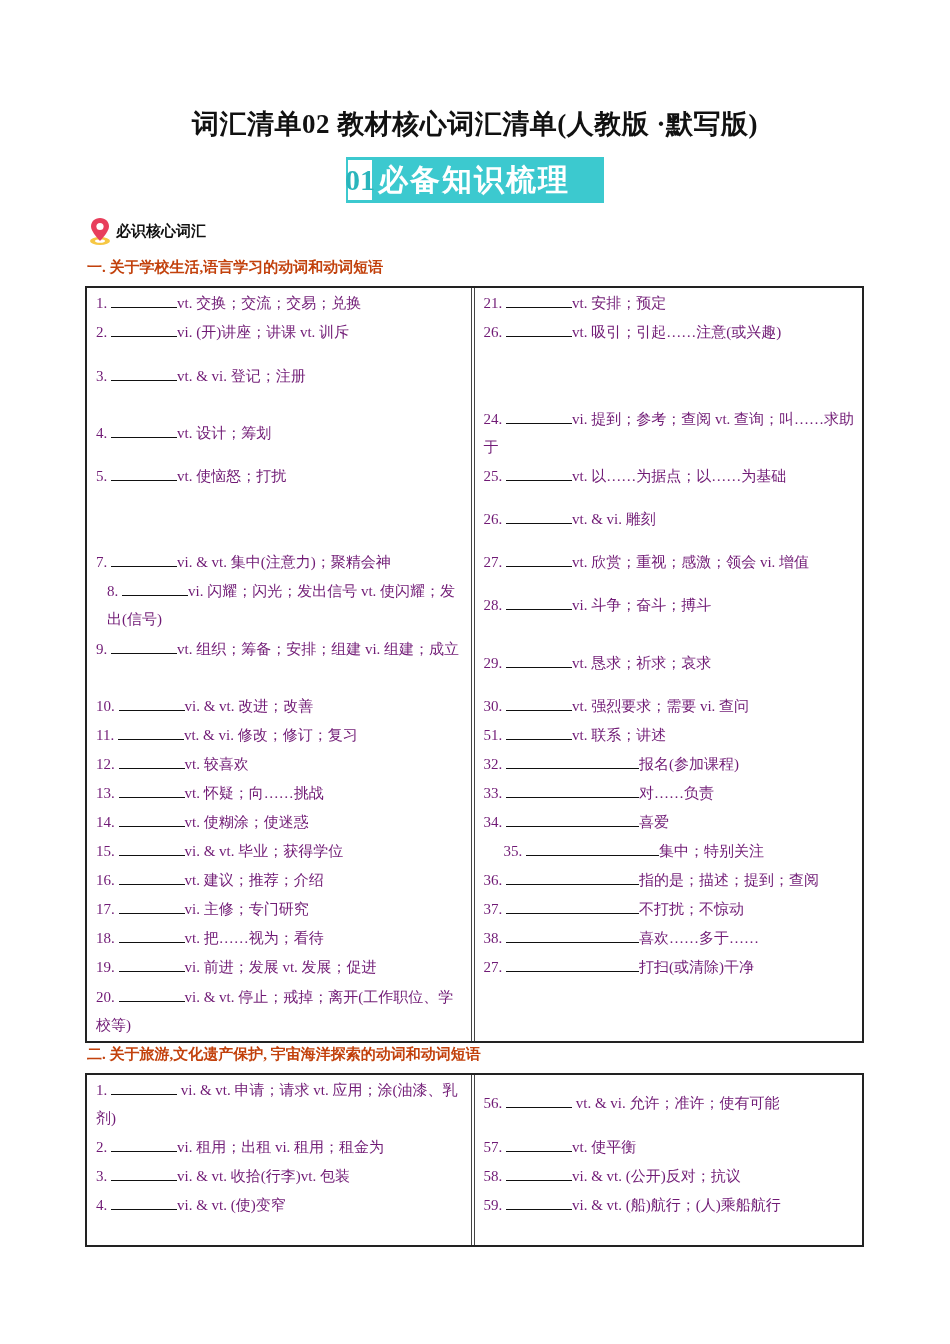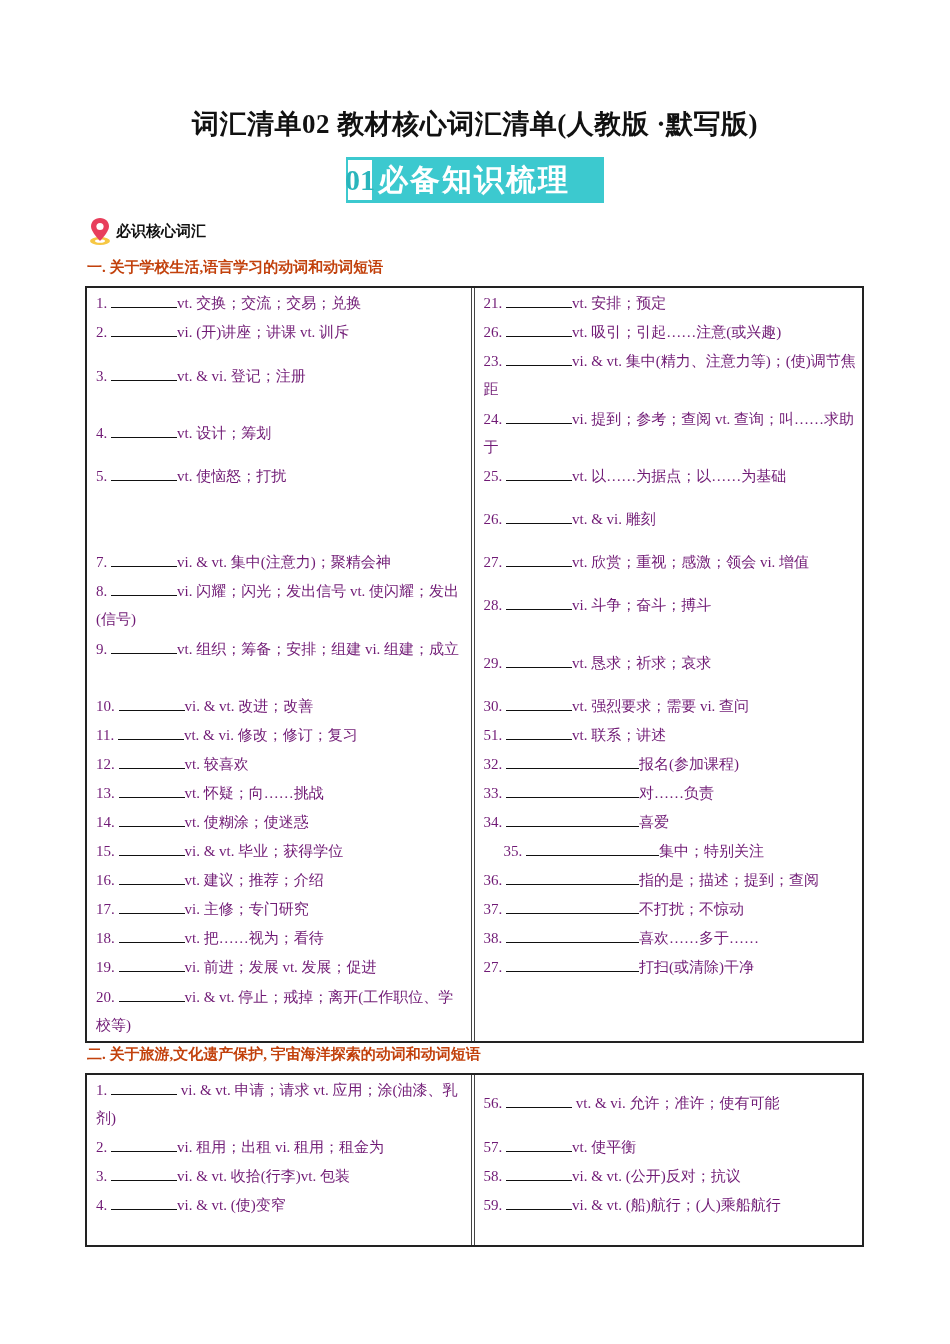--- a/index.html
+++ b/index.html
@@ -51,38 +51,37 @@
 
 <div class="section-head" style="top:258px;">一. 关于学校生活,语言学习的动词和动词短语</div>
 <div class="vtable" style="top:286px; height:757px;">
   <div class="col left" id="s1-left">
       <div class="row" style="top: 1px;"><span>1.</span> <span class="blank short"></span><span>vt. 交换；交流；交易；兑换</span></div>
       <div class="row" style="top: 30px;"><span>2.</span> <span class="blank short"></span><span>vi. (开)讲座；讲课 vt. 训斥</span></div>
       <div class="row" style="top: 74px;"><span>3.</span> <span class="blank short"></span><span>vt. &amp; vi. 登记；注册</span></div>
       <div class="row" style="top: 131px;"><span>4.</span> <span class="blank short"></span><span>vt. 设计；筹划</span></div>
       <div class="row" style="top: 174px;"><span>5.</span> <span class="blank short"></span><span>vt. 使恼怒；打扰</span></div>
       <div class="row" style="top: 260px;"><span>7.</span> <span class="blank short"></span><span>vi. &amp; vt. 集中(注意力)；聚精会神</span></div>
-      <div class="row" style="top: 289px;"><span>8.</span> <span class="blank short"></span><span>vi. 闪耀；闪光；发出信号 vt. 使闪耀；发出(信号)</span></div>
+      <div class="row" style="top: 289px; margin-left: 11px;"><span>8.</span> <span class="blank short"></span><span>vi. 闪耀；闪光；发出信号 vt. 使闪耀；发出(信号)</span></div>
       <div class="row" style="top: 347px;"><span>9.</span> <span class="blank short"></span><span>vt. 组织；筹备；安排；组建 vi. 组建；成立</span></div>
       <div class="row" style="top: 404px;"><span>10.</span> <span class="blank short"></span><span>vi. &amp; vt. 改进；改善</span></div>
       <div class="row" style="top: 433px;"><span>11.</span> <span class="blank short"></span><span>vt. &amp; vi. 修改；修订；复习</span></div>
       <div class="row" style="top: 462px;"><span>12.</span> <span class="blank short"></span><span>vt. 较喜欢</span></div>
       <div class="row" style="top: 491px;"><span>13.</span> <span class="blank short"></span><span>vt. 怀疑；向……挑战</span></div>
       <div class="row" style="top: 520px;"><span>14.</span> <span class="blank short"></span><span>vt. 使糊涂；使迷惑</span></div>
       <div class="row" style="top: 549px;"><span>15.</span> <span class="blank short"></span><span>vi. &amp; vt. 毕业；获得学位</span></div>
       <div class="row" style="top: 578px;"><span>16.</span> <span class="blank short"></span><span>vt. 建议；推荐；介绍</span></div>
       <div class="row" style="top: 607px;"><span>17.</span> <span class="blank short"></span><span>vi. 主修；专门研究</span></div>
       <div class="row" style="top: 636px;"><span>18.</span> <span class="blank short"></span><span>vt. 把……视为；看待</span></div>
       <div class="row" style="top: 665px;"><span>19.</span> <span class="blank short"></span><span>vi. 前进；发展 vt. 发展；促进</span></div>
       <div class="row" style="top: 695px;"><span>20.</span> <span class="blank short"></span><span>vi. &amp; vt. 停止；戒掉；离开(工作职位、学校等)</span></div>
     </div>
   <div class="col right" id="s1-right">
       <div class="row" style="top: 1px;"><span>21.</span> <span class="blank short"></span><span>vt. 安排；预定</span></div>
       <div class="row" style="top: 30px;"><span>26.</span> <span class="blank short"></span><span>vt. 吸引；引起……注意(或兴趣)</span></div>
-      <div class="row" style="top: 59px;"><span>23.</span> <span class="blank short"></span><span>vi. &amp; vt. 集中(精力、注意力等)；(使)调节焦距</span></div>
       <div class="row" style="top: 117px;"><span>24.</span> <span class="blank short"></span><span>vi. 提到；参考；查阅 vt. 查询；叫……求助于</span></div>
       <div class="row" style="top: 174px;"><span>25.</span> <span class="blank short"></span><span>vt. 以……为据点；以……为基础</span></div>
       <div class="row" style="top: 217px;"><span>26.</span> <span class="blank short"></span><span>vt. &amp; vi.  雕刻</span></div>
       <div class="row" style="top: 260px;"><span>27.</span> <span class="blank short"></span><span>vt. 欣赏；重视；感激；领会 vi. 增值</span></div>
       <div class="row" style="top: 303px;"><span>28.</span> <span class="blank short"></span><span>vi. 斗争；奋斗；搏斗</span></div>
       <div class="row" style="top: 361px;"><span>29.</span> <span class="blank short"></span><span>vt. 恳求；祈求；哀求</span></div>
       <div class="row" style="top: 404px;"><span>30.</span> <span class="blank short"></span><span>vt. 强烈要求；需要 vi. 查问</span></div>
       <div class="row" style="top: 433px;"><span>51.</span> <span class="blank short"></span><span>vt. 联系；讲述</span></div>
       <div class="row" style="top: 462px;"><span>32.</span> <span class="blank long"></span><span>报名(参加课程)</span></div>
       <div class="row" style="top: 491px;"><span>33.</span> <span class="blank long"></span><span>对……负责</span></div>

